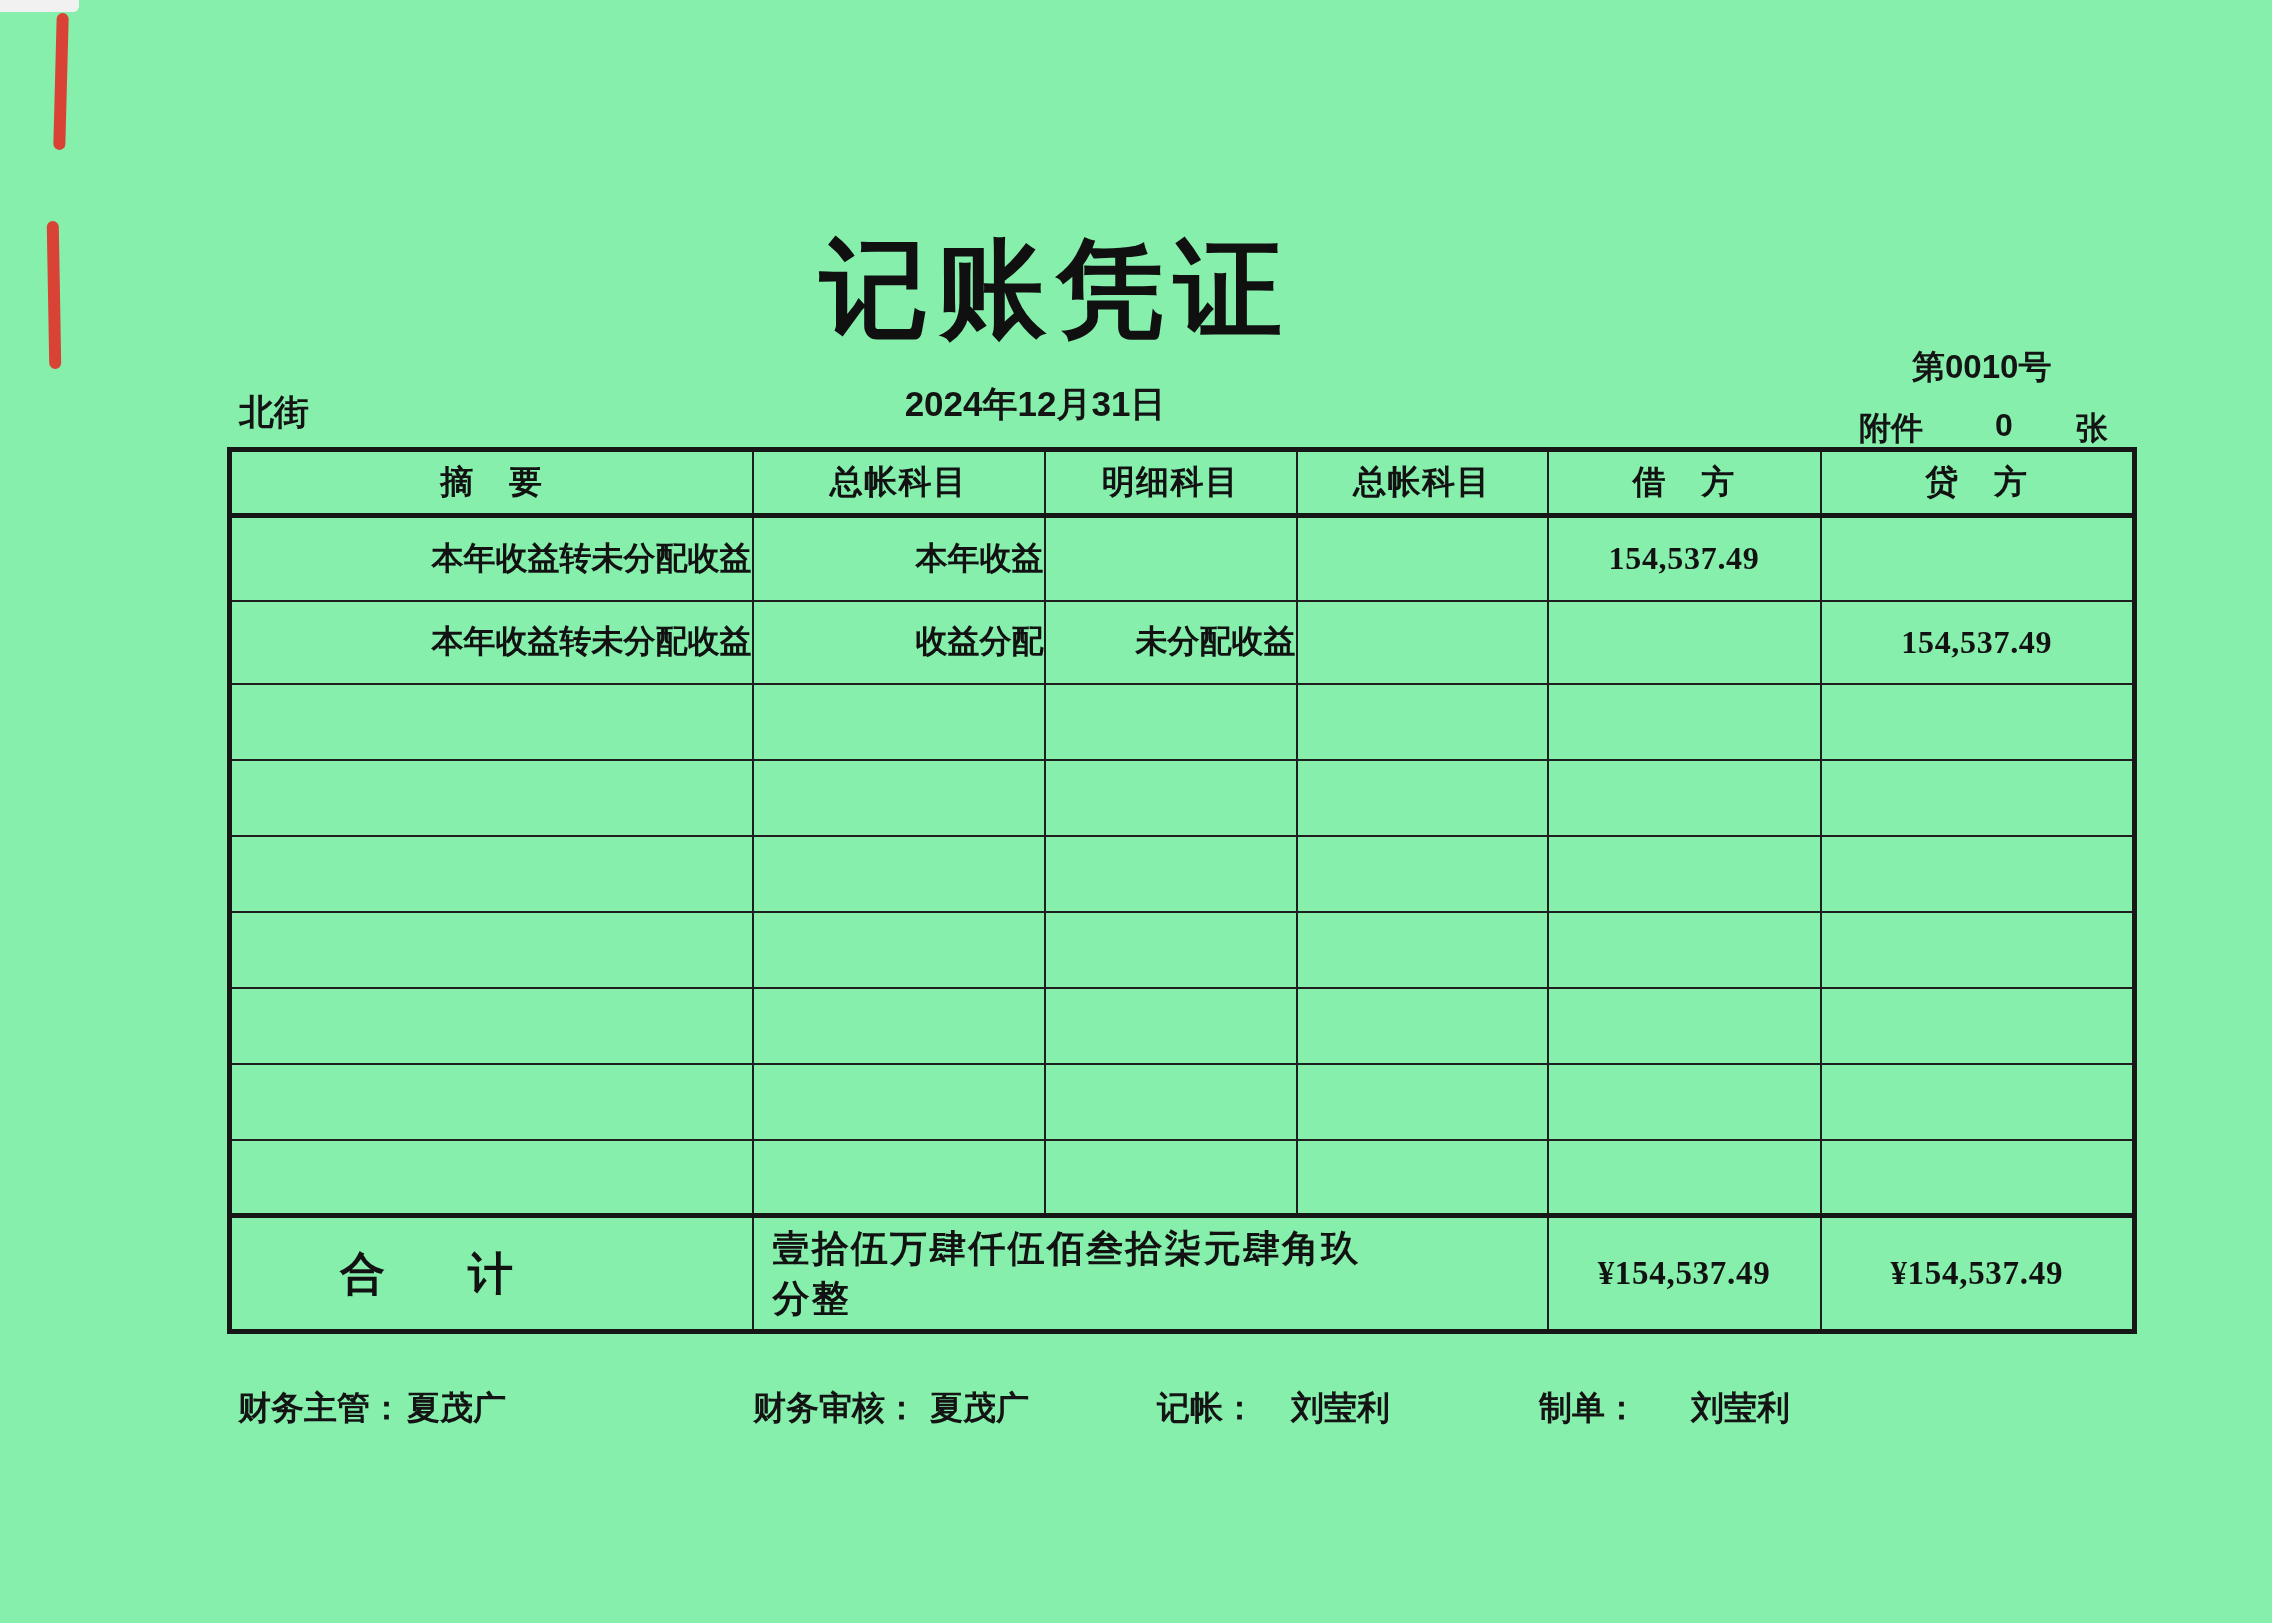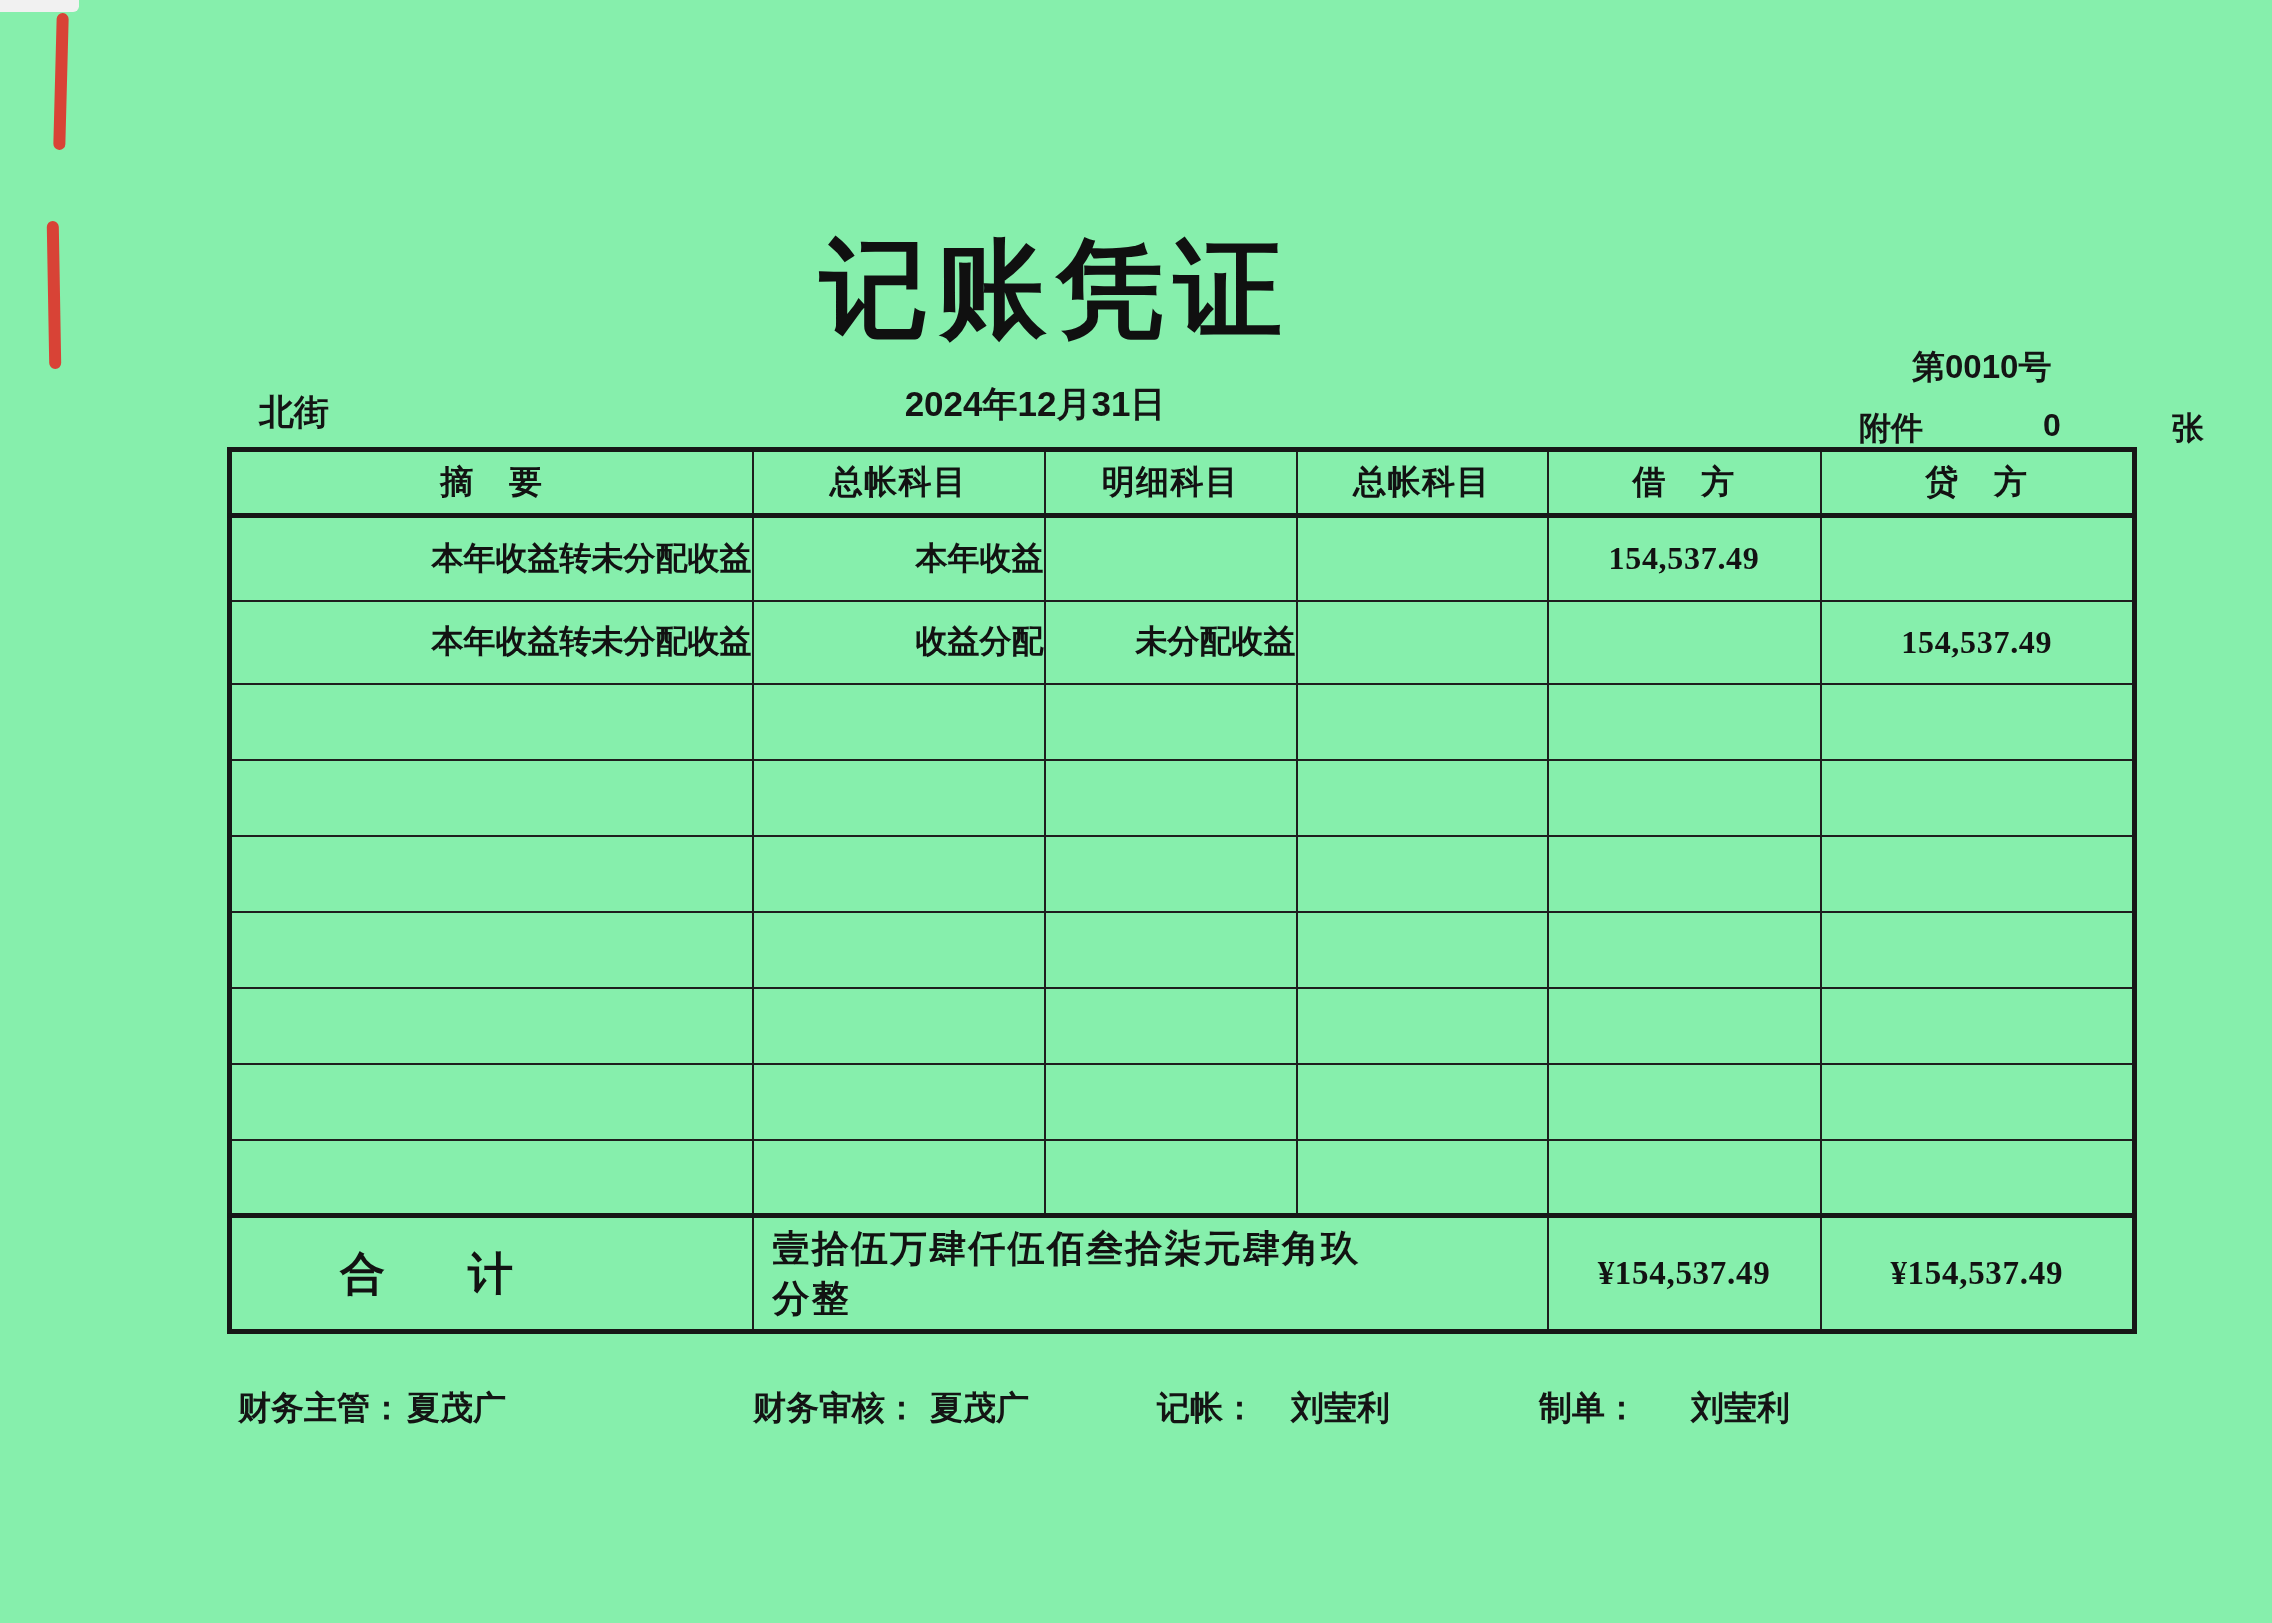--- a/index.html
+++ b/index.html
@@ -29,34 +29,34 @@
   .red-mark.m2{ left:48px; top:221px; height:148px; transform:rotate(-1deg); }
 
   .doc-title{
     position:absolute; left:1056px; top:229px; transform:translateX(-50%);
     margin:0; font-family:"DejaVu Serif", serif; font-weight:bold;
     font-size:108px; line-height:1.1; letter-spacing:10px; color:#101010;
     white-space:nowrap;
   }
   .unit-name{
     position:absolute; left:239px; top:389px;
-    font-size:35px; font-weight:bold; white-space:nowrap;margin-left:20px;
+    font-size:35px; font-weight:bold; white-space:nowrap;
   }
   .doc-date{
     position:absolute; left:1035px; top:381px; transform:translateX(-50%);
     font-size:35px; font-weight:bold; white-space:nowrap;
   }
   .voucher-no{
     position:absolute; left:1912px; top:345px;
     font-size:33px; font-weight:bold; white-space:nowrap;
   }
   .attachment{
     position:absolute; left:1859px; top:407px;
     display:flex; align-items:flex-start;
-    font-size:32px; font-weight:bold; white-space:nowrap;gap:48px;
+    font-size:32px; font-weight:bold; white-space:nowrap;
   }
   .attachment .att-count{ margin-left:72px; }
   .attachment .att-unit{ margin-left:63px; }
 
   table.voucher{
     position:absolute; left:227px; top:447px;
     width:1903px; table-layout:fixed; border-collapse:collapse;
     border:5.8px solid #171717;
     background:transparent;
     padding-left:36px;

